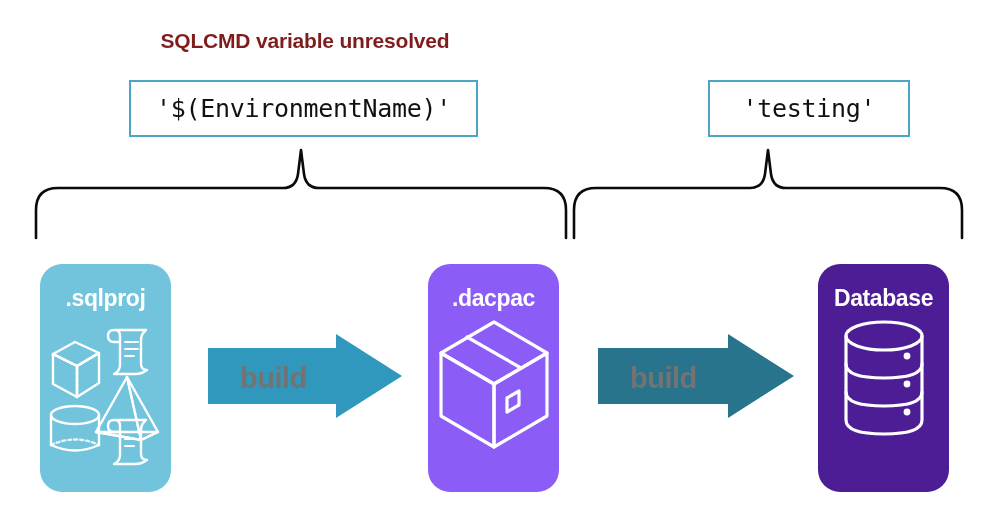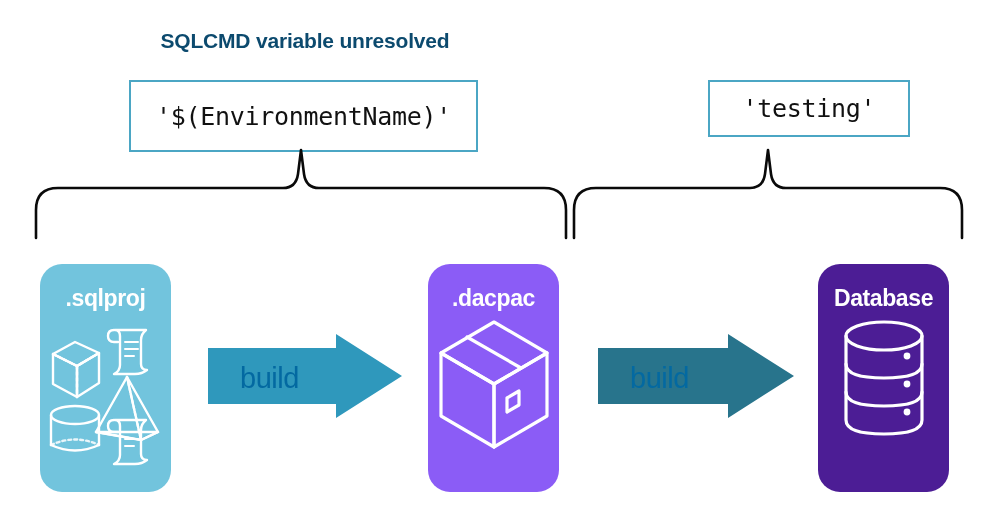--- a/index.html
+++ b/index.html
@@ -9,42 +9,42 @@
     font-family:"Liberation Sans", sans-serif;
     overflow:hidden;
   }
   #stage{position:relative;width:1000px;height:522px;}
 
   
   .caption{
     position:absolute;
     font-weight:bold;
     font-size:21px;
-    color:#0c4a6e;
+    color:#7f1d1d;
     text-align:center;
     letter-spacing:-0.2px;
     white-space:nowrap;
   }
   #caption-left{left:0;top:29px;width:610px;}
   #caption-right{left:573px;top:29px;width:389px;}
 
   
   .codebox{
     position:absolute;
     box-sizing:border-box;
     border:2px solid #4BA6C4;
     background:#ffffff;
     display:flex;align-items:center;justify-content:center;
     font-family:"DejaVu Sans Mono","Liberation Mono",monospace;
     font-size:25px;
     color:#111111;
     letter-spacing:-0.3px;
     white-space:nowrap;
   }
-  #codebox-left{left:129px;top:80px;width:349px;height:72px;}
+  #codebox-left{left:129px;top:80px;width:349px;height:57px;}
   #codebox-right{left:664px;top:80px;width:202px;height:57px;margin-left:44px;}
 
   
   .brace{position:absolute;top:148px;}
   #brace-left{left:28px;}
   #brace-right{left:566px;}
 
   
   .stagebox{
     position:absolute;
@@ -76,23 +76,23 @@
   
   .arrowwrap{position:absolute;top:334px;}
   #arrow-build{left:208px;}
   #arrow-deploy{left:598px;}
   .arrowlabel{
     position:absolute;
     top:0;left:0;width:100%;height:100%;
     display:flex;align-items:center;
     box-sizing:border-box;
     padding-left:32px;
-    font-weight:normal;
+    font-weight:bold;
     font-size:29px;
-    color:#0369a1;
+    color:#737373;
     letter-spacing:-0.5px;
     pointer-events:none;
     white-space:nowrap;
   }
 </style>
 </head>
 <body>
 
 <div id="stage">
 

